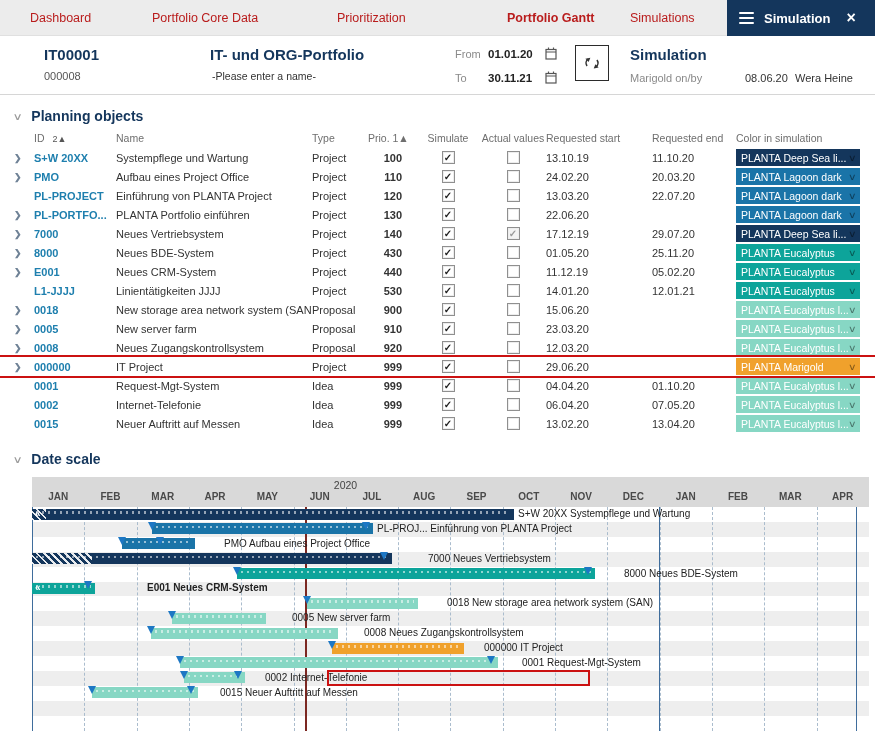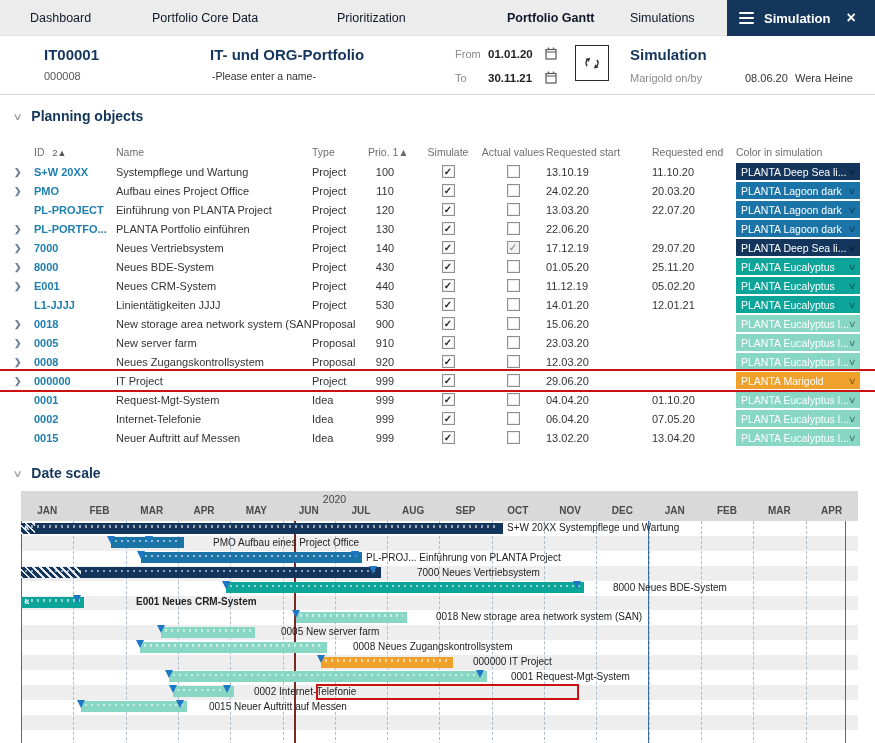--- a/index.html
+++ b/index.html
@@ -2,21 +2,21 @@
 <html><head>
 <meta charset="utf-8">
 <style>
   html,body{margin:0;padding:0;width:875px;height:743px;overflow:hidden;background:#fff;
     font-family:"Liberation Sans", sans-serif;-webkit-font-smoothing:antialiased;}
   *{box-sizing:border-box;}
 
   
   .topnav{position:relative;height:36px;background:#ececec;border-bottom:1px solid #e0e0e0;}
   .navitem{position:absolute;top:0;height:36px;display:flex;align-items:center;
-    font-size:12.5px;color:#0f172a;cursor:pointer;}
+    font-size:12.5px;color:#b91c1c;cursor:pointer;}
   .active-tab{position:absolute;right:0;top:0;height:36px;background:#14365c;color:#fff;
     display:flex;align-items:center;padding:0 12px 0 12px;gap:10px;min-width:148px;}
   .burger{display:flex;flex-direction:column;gap:2.5px;width:15px;}
   .burger div{height:2.5px;background:#fff;border-radius:1px;}
   .active-label{font-size:13px;font-weight:bold;}
   .close-x{font-size:16px;font-weight:bold;margin-left:6px;line-height:1;cursor:pointer;}
 
   
   .hdr{position:relative;height:59px;background:#fff;border-bottom:1px solid #d6d6d6;}
   .big-id{position:absolute;left:44px;top:10px;font-size:15px;font-weight:bold;color:#14365c;}
@@ -32,43 +32,43 @@
   .created-label{position:absolute;left:590px;top:36px;font-size:11px;color:#8a8a8a;}
   .created-date{position:absolute;left:705px;top:36px;font-size:11px;color:#333;}
   .created-by{position:absolute;left:755px;top:36px;font-size:11px;color:#333;}
 
   
   .sect{display:flex;align-items:center;gap:10px;padding:13px 0 4px 14px;}
   .sect .chev{color:#9a9a9a;font-size:10px;transform:scaleX(1.4);}
   .sect .stitle{font-size:14px;font-weight:bold;color:#14365c;}
 
   
-  .ptable{margin-top:14px;}
+  .ptable{margin-top:0;}
   .trow{display:grid;grid-template-columns:14px 20px 82px 196px 56px 48px 64px 66px 106px 84px 126px;
     align-items:center;height:19px;font-size:11px;color:#333;}
   .thead{height:20px;font-size:10.5px;color:#6e6e6e;}
   .thead .hc{white-space:nowrap;}
   .sorttag{color:#555;font-size:9px;margin-left:8px;}
   .exp{color:#6f8296;font-size:9px;font-weight:bold;cursor:pointer;}
   .exp::before{content:"❯";}
   .cid{color:#1e7fae;font-weight:bold;white-space:nowrap;overflow:hidden;cursor:pointer;}
   .cname,.ctype{white-space:nowrap;overflow:hidden;}
-  .cprio{text-align:center;padding-right:14px;}
+  .cprio{text-align:right;padding-right:14px;font-weight:bold;}
   .ccb{display:flex;justify-content:center;}
   .cb{width:13px;height:13px;border:1px solid #8f8f8f;background:#fff;display:flex;align-items:center;
     justify-content:center;font-size:10px;font-weight:bold;color:#1c1c1c;cursor:pointer;box-shadow:inset 0 0 0 1px #ededed;}
   .cb.checked::after{content:"✓";}
   .cb.gray{background:#f3f3f3;color:#9a9a9a;}
   .cdrop{height:17px;display:flex;align-items:center;justify-content:space-between;color:#fff;
     font-size:10.5px;padding:0 4px 0 5px;cursor:pointer;width:124px;white-space:nowrap;overflow:hidden;}
   .cdrop .dchev{opacity:.45;color:#000;font-size:9px;transform:scaleX(1.3);}
   .trow.hl{box-shadow:0 0 0 2px #cb1111;position:relative;z-index:3;}
 
   
-  .gwrap{position:relative;margin:6px 0 0 21px;width:837px;}
+  .gwrap{position:relative;margin:6px 0 0 32px;width:837px;}
   .g-head{background:#d9d9d9;}
   .g-year{width:627px;text-align:center;font-size:10.5px;color:#444;padding-top:2px;height:14px;}
   .g-months{display:flex;height:16px;}
   .g-m{flex:0 0 52.3px;text-align:center;font-size:10px;font-weight:bold;color:#4a4a4a;}
   .g-body{position:relative;height:224px;background:#fff;overflow:hidden;}
   .stripe{position:absolute;left:0;width:100%;height:14.9px;z-index:0;}
   .vline{position:absolute;top:0;bottom:0;width:0;border-left:1px dashed #aabccd;z-index:1;}
   .sline{position:absolute;top:0;bottom:0;width:0;z-index:2;}
   .grow{position:relative;height:14.9px;z-index:3;}
   .gbar{position:absolute;top:1.5px;height:11px;z-index:1;}
@@ -560,36 +560,36 @@
       <div class="sline" style="left: 273px; border-left: 2px solid rgb(124, 40, 34);"></div>
       <div class="grow">
         <div class="gbar" style="left: 0px; width: 482px; background: rgb(20, 54, 92);">
           <div class="dots"></div>
           <div class="hatch" style="left: 0px; width: 14px;"></div>
           <span class="backref">«</span>
         </div>
         <span class="glabel" style="left: 486px;">S+W 20XX Systempflege und Wartung</span>
       </div>
       <div class="grow">
+        <div class="gbar" style="left: 120px; width: 221px; background: rgb(26, 116, 168);">
+          <div class="dots"></div>
+        </div>
+        <div class="tri" style="left: 115.5px;"></div>
+        <div class="tri" style="left: 329.5px;"></div>
+        <span class="glabel" style="left: 345px;">PL-PROJ...  Einführung von PLANTA Project</span>
+      </div>
+      <div class="grow">
         <div class="gbar" style="left: 90px; width: 73px; background: rgb(26, 116, 168);">
           <div class="dots"></div>
         </div>
         <div class="tri" style="left: 85.5px;"></div>
         <div class="tri" style="left: 123.5px;"></div>
         <span class="glabel" style="left: 192px;">PMO  Aufbau eines Project Office</span>
       </div>
       <div class="grow">
-        <div class="gbar" style="left: 120px; width: 221px; background: rgb(26, 116, 168);">
-          <div class="dots"></div>
-        </div>
-        <div class="tri" style="left: 115.5px;"></div>
-        <div class="tri" style="left: 329.5px;"></div>
-        <span class="glabel" style="left: 345px;">PL-PROJ...  Einführung von PLANTA Project</span>
-      </div>
-      <div class="grow">
         <div class="gbar" style="left: 0px; width: 360px; background: rgb(20, 54, 92);">
           <div class="dots"></div>
           <div class="hatch" style="left: 0px; width: 60px;"></div>
         </div>
         <div class="tri" style="left: 347.5px;"></div>
         <span class="glabel" style="left: 396px;">7000 Neues Vertriebsystem</span>
       </div>
       <div class="grow">
         <div class="gbar" style="left: 205px; width: 358px; background: rgb(13, 164, 154);">
           <div class="dots"></div>

